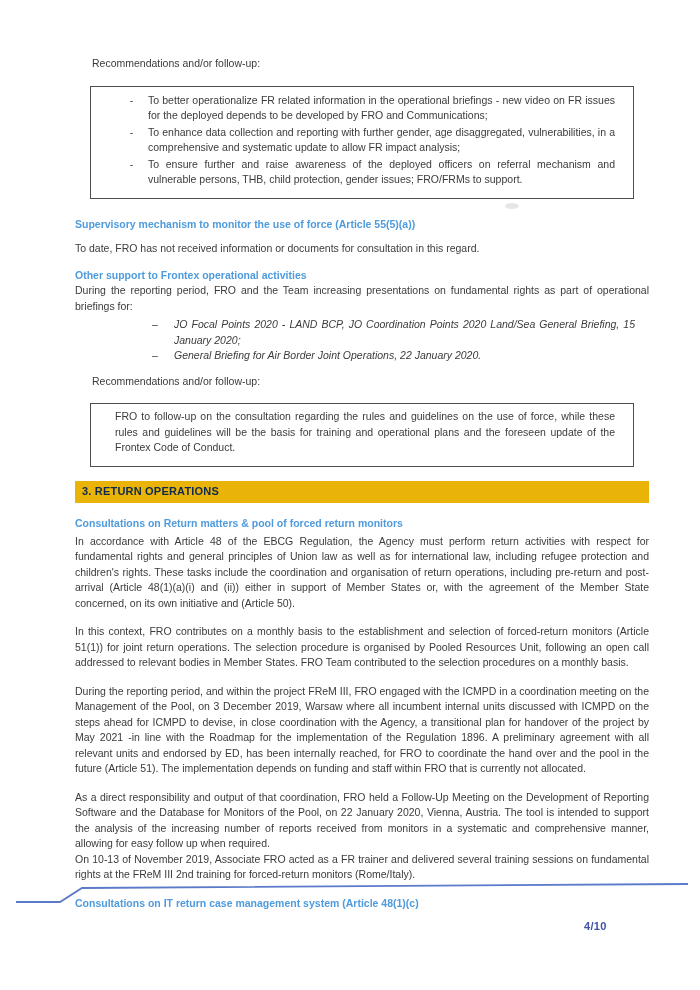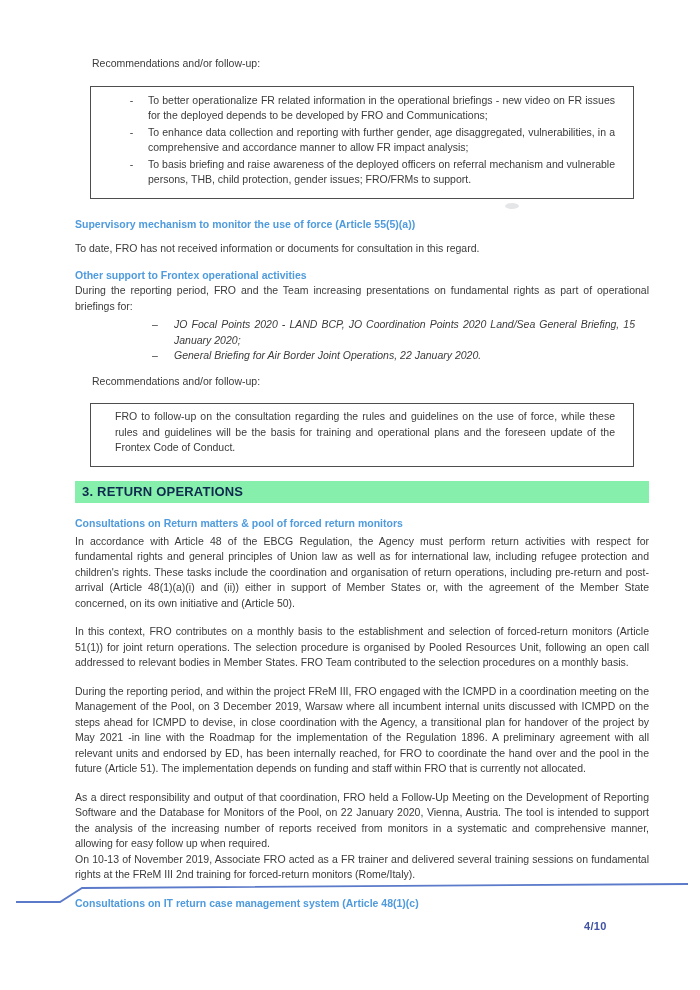--- a/index.html
+++ b/index.html
@@ -23,22 +23,22 @@
   .dash-item{display:flex;}
   .dash-item .marker{width:22px;flex:0 0 22px;}
   .dash-item .btext{flex:1;text-align:justify;font-style:italic;}
   .blue-heading{color:#4f9bdd;font-weight:bold;}
   .h-sup{margin-top:18px;}
   .h-other{margin-top:11px;}
   .p-todate{margin-top:9px;}
   .p-froteam{margin-top:10px;}
   .p-reco2{margin-top:10px;}
   .banner{
-    margin-top:14px;background:#86efac;color:#0e2a4e;font-weight:bold;
-    font-size:13px;padding:3px 7px 4px 7px;letter-spacing:.2px;
+    margin-top:14px;background:#eab308;color:#0e2a4e;font-weight:bold;
+    font-size:11px;padding:3px 7px 4px 7px;letter-spacing:.2px;
   }
   .h-return{margin-top:13px;}
   .p-accordance{margin-top:2px;}
   .p-gap{margin-top:13px;}
   .h-it{margin-top:13px;}
   .footer-line{position:absolute;left:0;top:875px;width:700px;height:40px;}
   .page-number{
     position:absolute;left:584px;top:920px;color:#3f51a5;
     font-weight:bold;font-size:11px;letter-spacing:.3px;
   }
@@ -53,25 +53,25 @@
 
     <div class="label-indent">Recommendations and/or follow-up:</div>
 
     <div class="reco-box">
       <div class="bullet-item">
         <span class="marker">-</span>
         <span class="btext">To better operationalize FR related information in the operational briefings - new video on FR issues for the deployed depends to be developed by FRO and Communications;</span>
       </div>
       <div class="bullet-item">
         <span class="marker">-</span>
-        <span class="btext">To enhance data collection and reporting with further gender, age disaggregated, vulnerabilities, in a comprehensive and accordance manner to allow FR impact analysis;</span>
+        <span class="btext">To enhance data collection and reporting with further gender, age disaggregated, vulnerabilities, in a comprehensive and systematic update to allow FR impact analysis;</span>
       </div>
       <div class="bullet-item">
         <span class="marker">-</span>
-        <span class="btext">To basis briefing and raise awareness of the deployed officers on referral mechanism and vulnerable persons, THB, child protection, gender issues; FRO/FRMs to support.</span>
+        <span class="btext">To ensure further and raise awareness of the deployed officers on referral mechanism and vulnerable persons, THB, child protection, gender issues; FRO/FRMs to support.</span>
       </div>
     </div>
 
     <div class="blue-heading h-sup">Supervisory mechanism to monitor the use of force (Article 55(5)(a))</div>
 
     <div class="para p-todate">To date, FRO has not received information or documents for consultation in this regard.</div>
 
     <div class="blue-heading h-other">Other support to Frontex operational activities</div>
 
     <div class="para">During the reporting period, FRO and the Team increasing presentations on fundamental rights as part of operational briefings for:</div>

